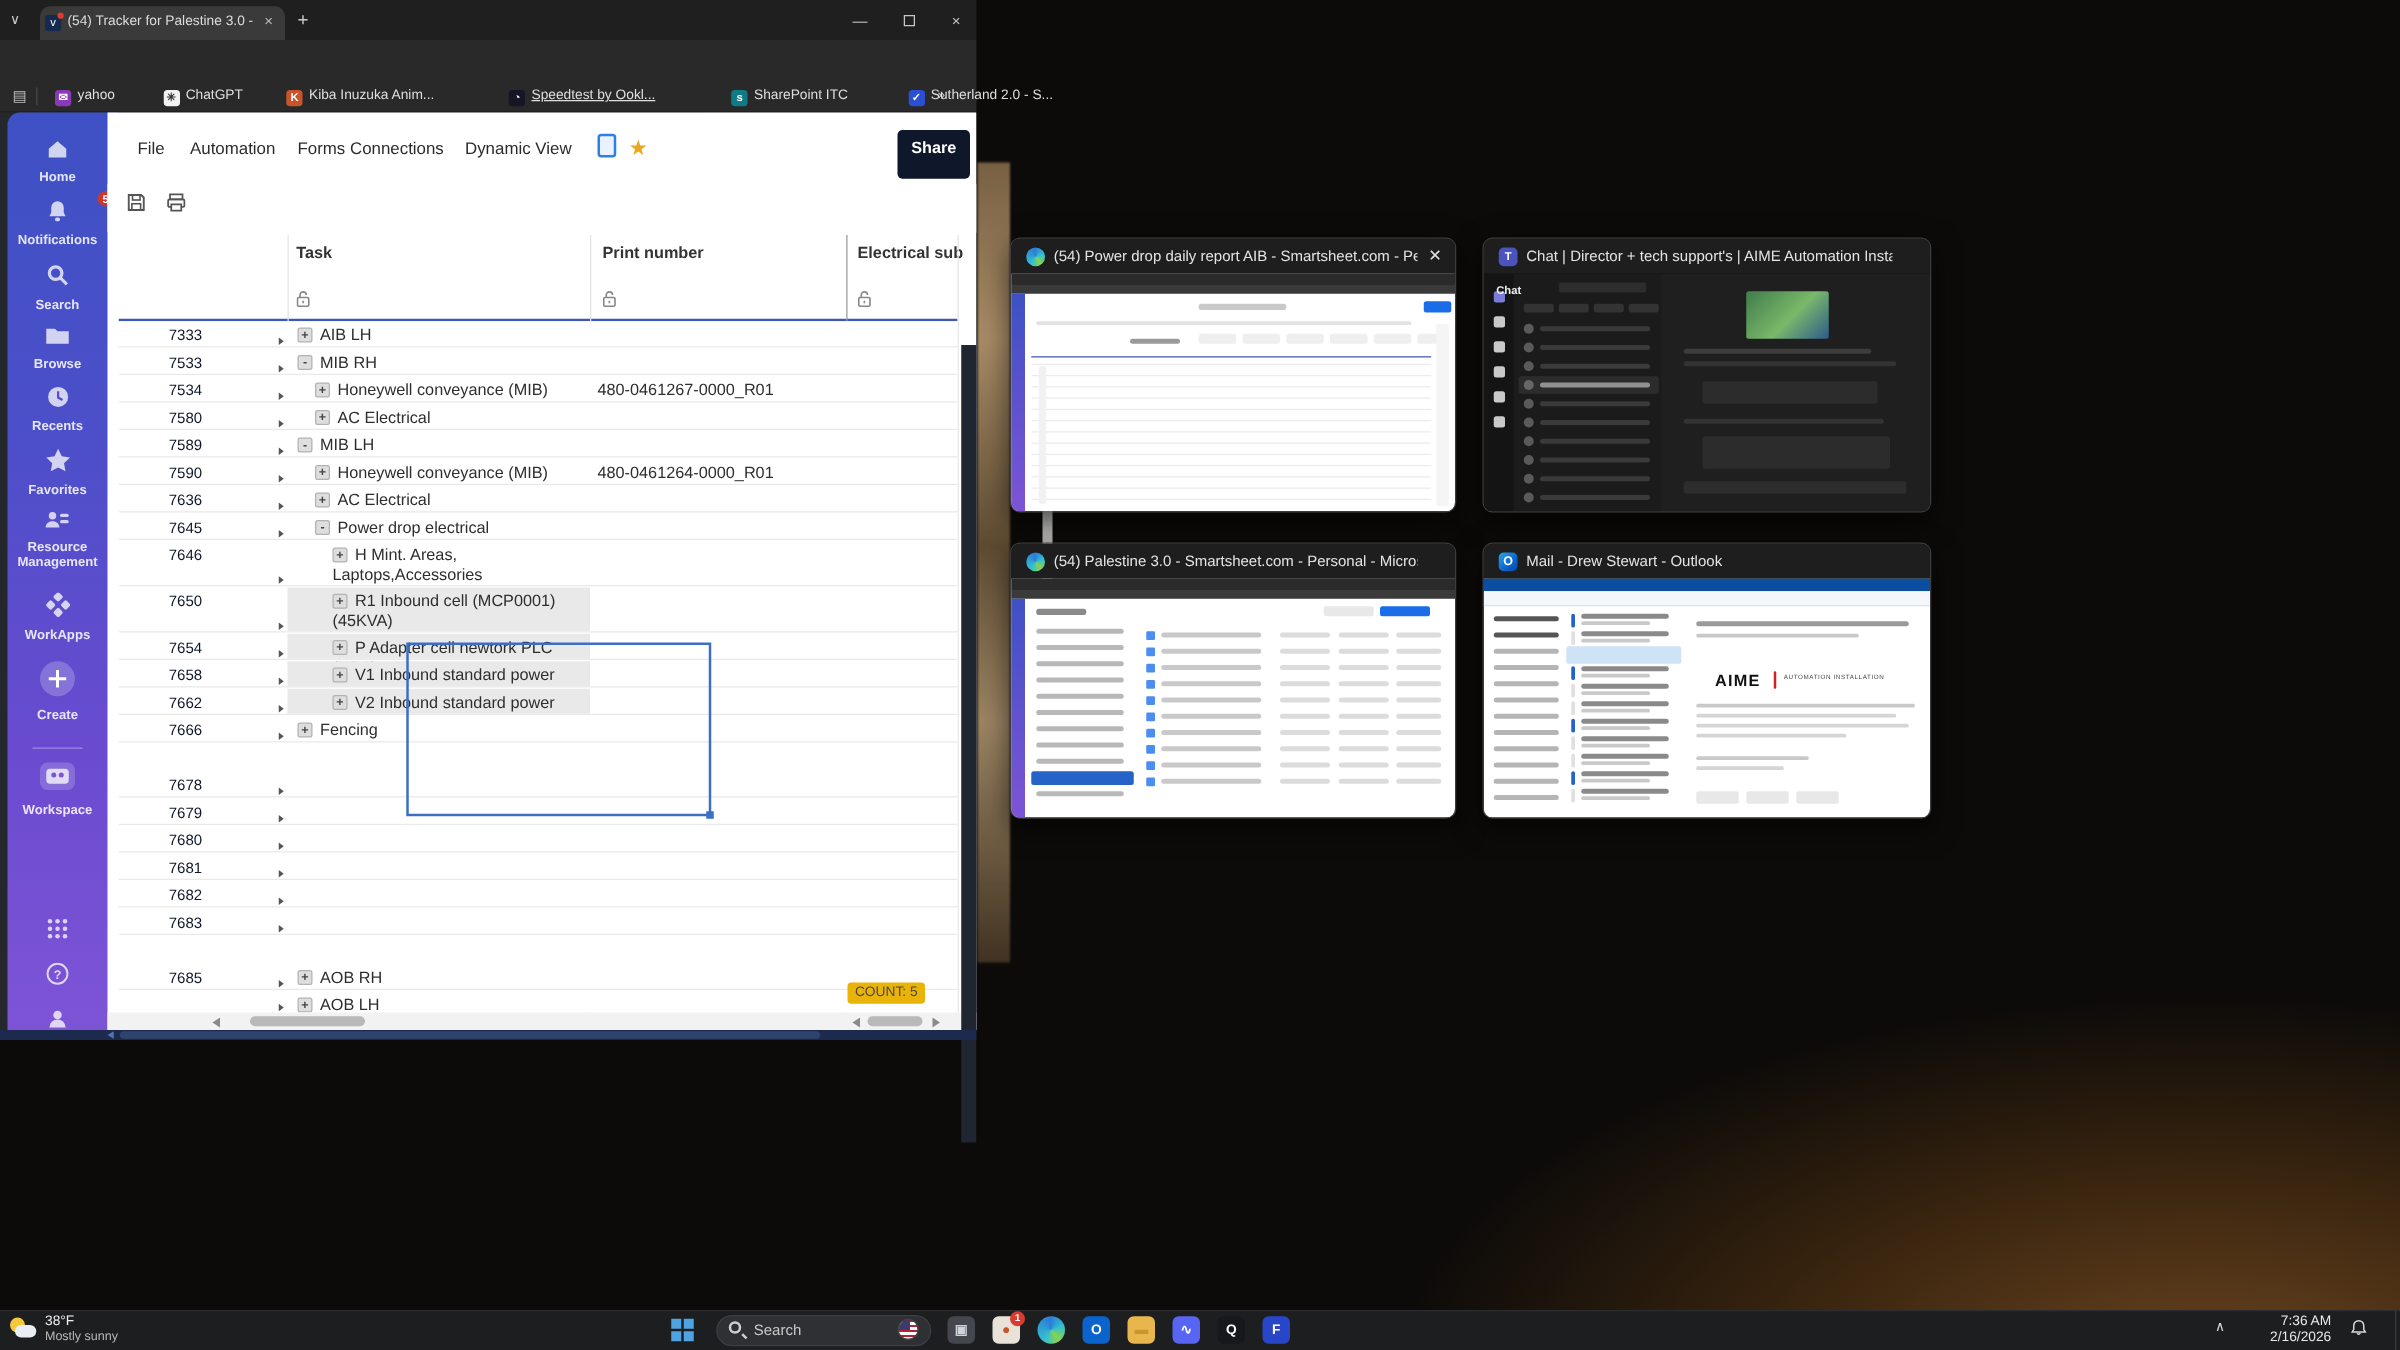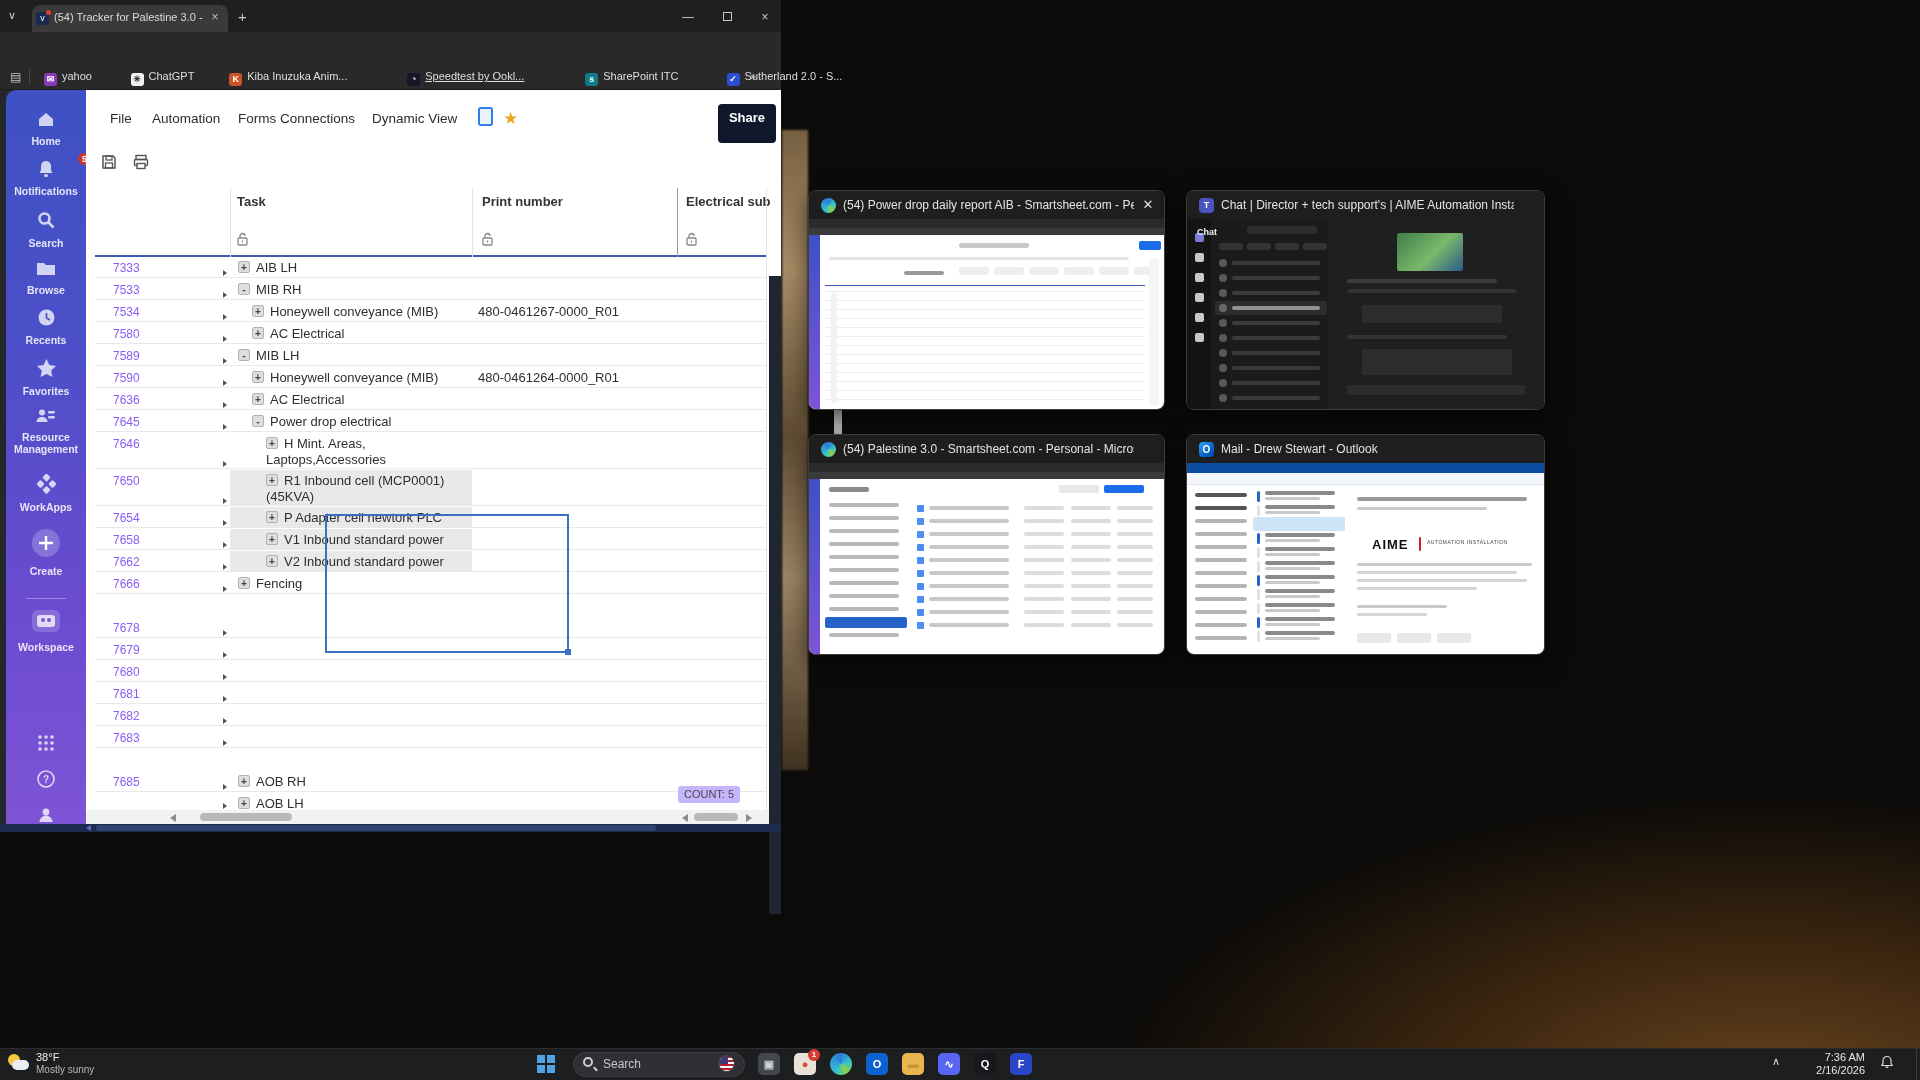--- a/index.html
+++ b/index.html
@@ -74,35 +74,35 @@
   
   #grid-headers { left:9px; top:96px; width:680px; height:69px; background:#fff; }
   .col-h { position:absolute; top:8px; color:#333; font-size:13px; font-weight:bold; white-space:nowrap; }
   .lock { position:absolute; top:46px; }
   #blue-line { left:9px; top:165px; width:671px; height:2px; background:#3c57b5; }
   .vline { position:absolute; width:1px; background:#e3e3e3; }
   #pane-div { position:absolute; left:591px; top:98px; width:1px; height:622px; background:#9a9a9a; }
 
   #grid-rows { left:9px; top:167px; width:671px; height:553px; overflow:hidden; background:#fff; }
   .grow { position:absolute; left:0; width:671px; border-bottom:1px solid #e9e9e9; }
-  .rnum { position:absolute; left:18px; top:4px; color:#8b5cf6; font-size:12px; }
+  .rnum { position:absolute; left:40px; top:4px; color:#0f172a; font-size:12px; }
   .rmark { position:absolute; left:128px; bottom:1px; width:0; height:0; border-left:4px solid #555; border-top:3px solid transparent; border-bottom:3px solid transparent; }
   .tcell { position:absolute; left:135px; top:0; width:242px; height:100%; font-size:13px; color:#2e2e2e;
     white-space:pre-line; line-height:16px; padding-top:3px; }
   .tcell.selbg { background:#e9e9e9; }
   .chip { display:inline-block; width:12px; height:12px; background:#dedede; border:1px solid #b2b2b2; border-radius:2px;
     color:#444; font-size:10px; font-weight:bold; text-align:center; line-height:11px; margin-right:6px; vertical-align:1px; }
   .pcell { position:absolute; left:383px; top:3px; width:190px; font-size:13px; color:#2e2e2e; white-space:nowrap; }
   #sel-rect { left:239px; top:424px; width:244px; height:139px; border:2px solid #3b6fc4; }
   #sel-handle { left:479px; top:559px; width:6px; height:6px; background:#3b6fc4; }
 
   #vscroll-up { left:749px; top:176px; width:0; height:0; border-bottom:7px solid #9a9a9a; border-left:5px solid transparent; border-right:5px solid transparent; }
   #vscroll { left:748px; top:210px; width:8px; height:275px; background:#c1c1c1; border-radius:4px; }
 
-  #count-chip { left:592px; top:696px; width:62px; height:17px; background:#c4b5fd; border-radius:3px;
+  #count-chip { left:592px; top:696px; width:62px; height:17px; background:#eab308; border-radius:3px;
     color:#4a4a4a; font-size:11px; text-align:center; line-height:17px; }
 
   #hscroll-zone { left:0px; top:720px; width:695px; height:14px; background:#f2f2f2; }
   .harrow { position:absolute; top:4px; width:0; height:0; border-top:4px solid transparent; border-bottom:4px solid transparent; }
   .harrow.l { border-right:6px solid #8a8a8a; }
   .harrow.r { border-left:6px solid #8a8a8a; }
   #hthumb1 { position:absolute; left:114px; top:3px; width:92px; height:8px; background:#b9b9b9; border-radius:4px; }
   #hthumb2 { position:absolute; left:608px; top:3px; width:44px; height:8px; background:#b9b9b9; border-radius:4px; }
 
   #ss-right-rail { left:769px; top:186px; width:12px; height:638px; background:#1f2531; }

